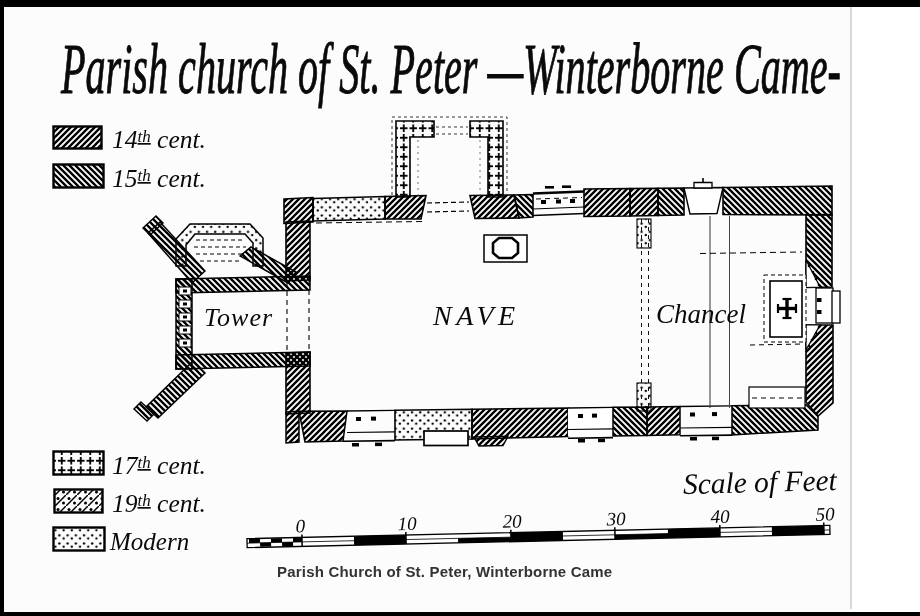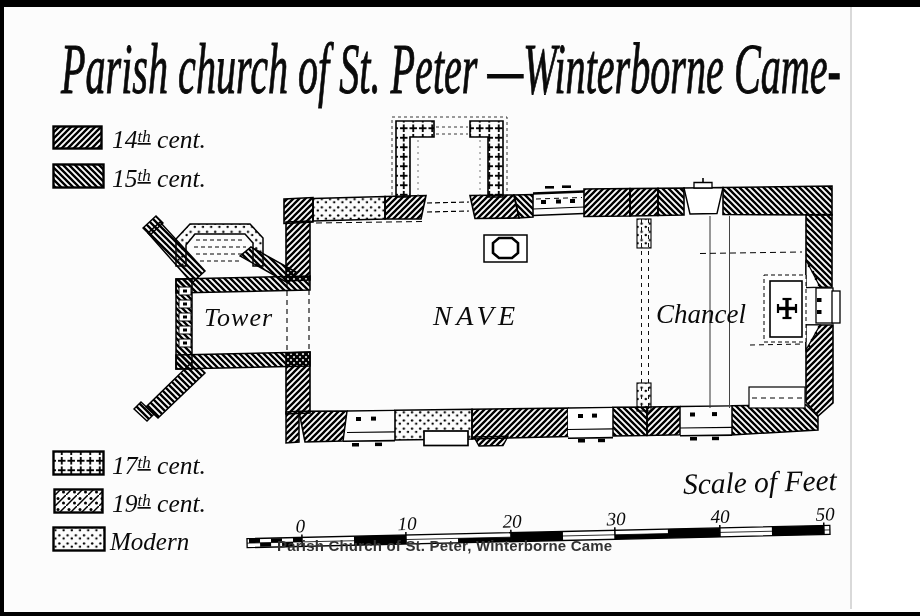--- a/index.html
+++ b/index.html
@@ -1,18 +1,18 @@
 <!DOCTYPE html>
 <html><head>
 <meta charset="utf-8">
 <style>
 html,body{margin:0;padding:0;width:920px;height:616px;background:#fff;overflow:hidden;}
 #stage{position:relative;width:920px;height:616px;font-family:"Liberation Sans",sans-serif;}
 .bar{position:absolute;background:#000;}
-#caption{position:absolute;left:277px;top:537px;font:bold 15px "Liberation Sans",sans-serif;color:#333;letter-spacing:.2px;}
+#caption{position:absolute;left:277px;top:563px;font:bold 15px "Liberation Sans",sans-serif;color:#333;letter-spacing:.2px;}
 </style>
 </head>
 <body>
 <div id="stage">
 
 <div style="position:absolute;left:4px;top:7px;width:846px;height:605px;background:#fcfcfc;"></div>
 
 <div class="bar" style="left:0;top:0;width:920px;height:7px;"></div>
 
 <div class="bar" style="left:0;top:0;width:4px;height:612px;"></div>

